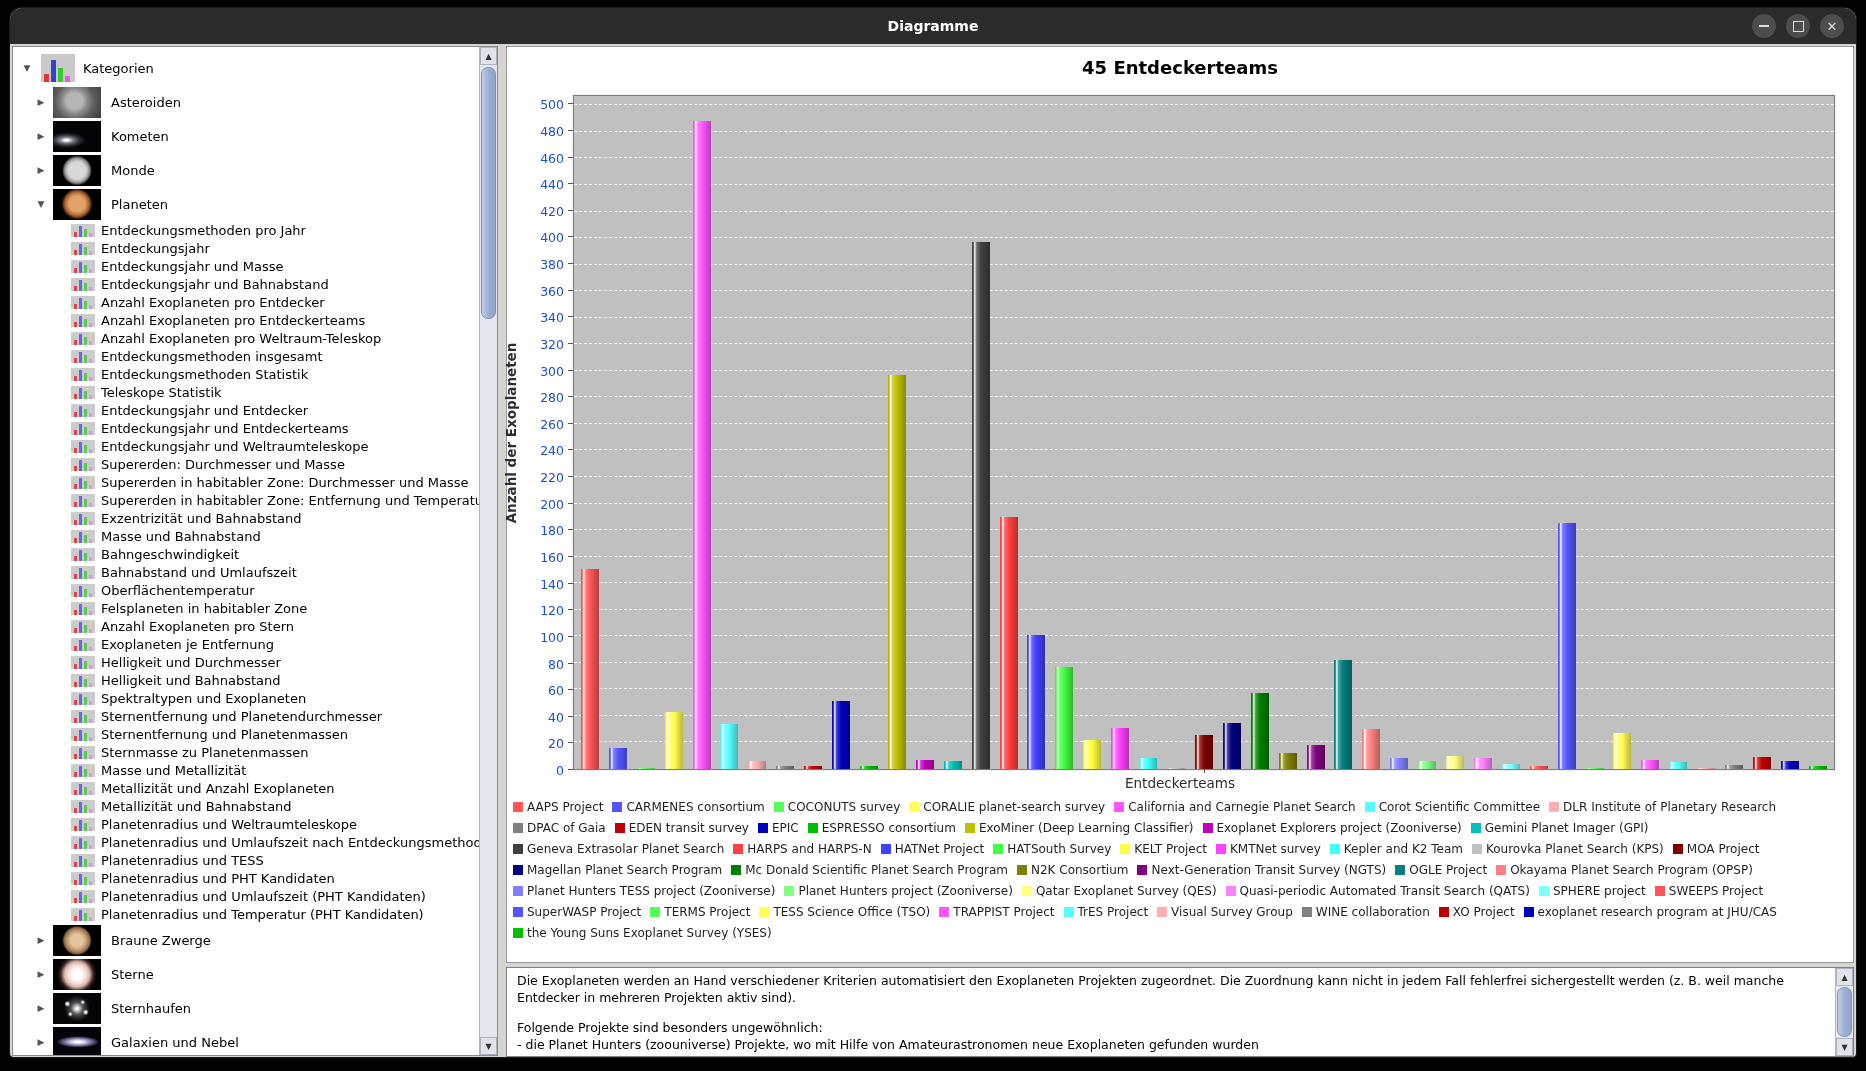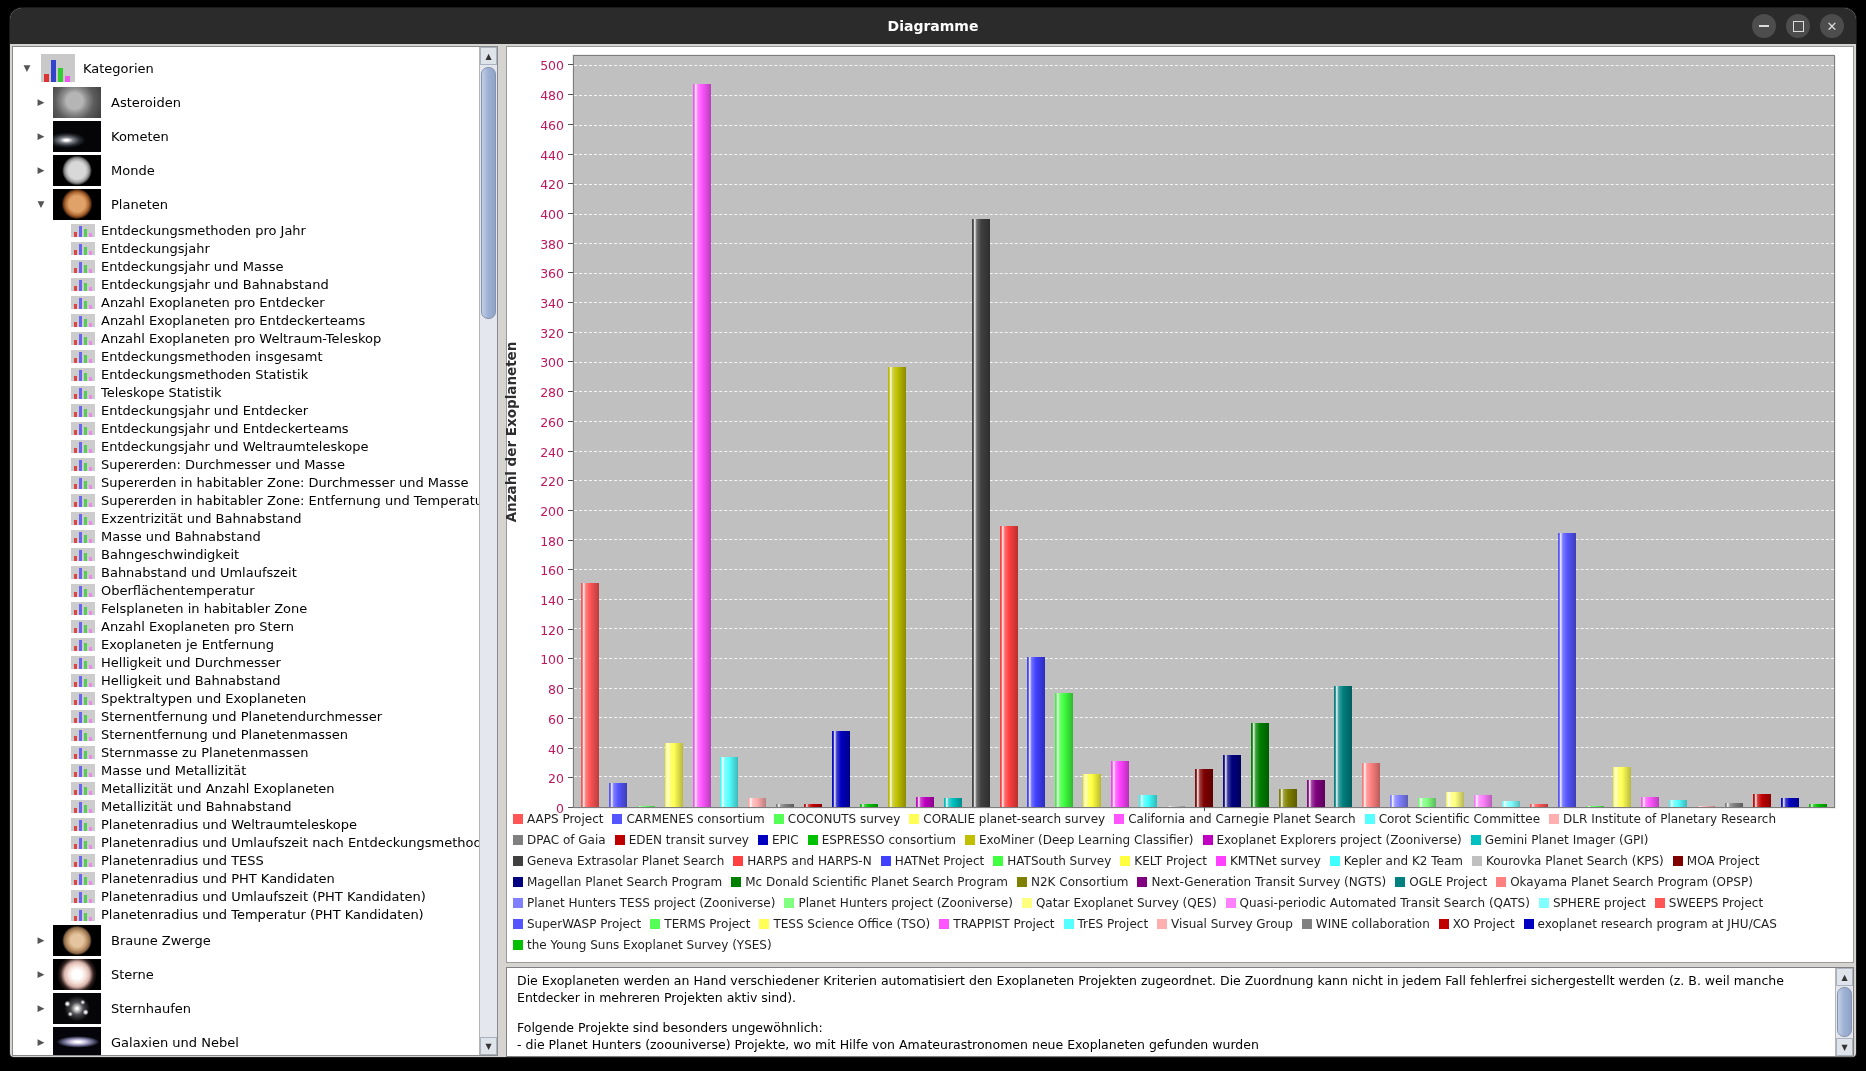--- a/index.html
+++ b/index.html
@@ -56,28 +56,28 @@
   
   .right-col{flex:1;display:flex;flex-direction:column;margin:2px 2px 0 8px;}
   .chart-panel{background:#fff;border:1px solid #9a9a9a;height:918px;display:flex;flex-direction:column;position:relative;}
   .chart-title{text-align:center;font-size:18px;font-weight:bold;color:#000;padding-top:10px;height:30px;}
   .plot-region{flex:1;position:relative;margin:8px 18px 0 66px;}
   #plot{position:absolute;inset:0;background:#c0c0c0;border:1px solid #7d7d7d;box-shadow:-1px -1px 0 #efefef,1px 1px 0 #efefef;}
   .gridline{position:absolute;left:0;right:0;border-top:1px dashed #f4f4f4;height:0;}
   #bars{position:absolute;inset:0 2px 0 2px;display:flex;align-items:flex-end;}
   .bar-slot{flex:1;display:flex;justify-content:center;align-items:flex-end;height:100%;}
   .bar{width:18px;background-image:linear-gradient(90deg,rgba(0,0,0,.10) 0,rgba(255,255,255,.15) 8%,rgba(255,255,255,.95) 15%,rgba(255,255,255,.25) 26%,rgba(255,255,255,0) 50%,rgba(0,0,0,.28) 100%);}
-  .ytick{position:absolute;right:calc(100% + 9px);transform:translateY(50%);font-size:12.5px;color:#be185d;white-space:nowrap;}
+  .ytick{position:absolute;right:calc(100% + 9px);transform:translateY(50%);font-size:12.5px;color:#1d4ed8;white-space:nowrap;}
   .ymark{position:absolute;right:100%;width:5px;height:1px;background:#555;}
   .y-axis-title{position:absolute;left:-62px;top:50%;transform:translate(-50%,-50%) rotate(-90deg);transform-origin:center;
     font-size:13.5px;font-weight:bold;color:#2e2e2e;white-space:nowrap;}
   .xtick{position:absolute;left:50%;top:100%;width:1px;height:4px;background:#555;}
   .x-axis-area{height:26px;display:flex;align-items:center;justify-content:center;}
   .x-axis-label{font-size:13.5px;color:#2e2e2e;}
-  #legend{display:flex;flex-wrap:wrap;align-content:flex-start;padding:2px 6px 8px 6px;row-gap:3px;}
+  #legend{display:flex;flex-wrap:wrap;align-content:flex-start;padding:2px 6px 20px 6px;row-gap:3px;}
   .lg-item{display:flex;align-items:center;margin-right:9px;height:18px;}
   .lg-sq{width:10px;height:10px;margin-right:4px;flex:none;}
   .lg-tx{font-size:12px;color:#1f1f1f;white-space:nowrap;}
   
   .info-panel{margin-top:4px;background:#fff;border:1px solid #808080;height:88px;display:flex;}
   .info-text{flex:1;overflow:hidden;padding:5px 10px;font-size:12.5px;color:#000;line-height:1.32;}
   .info-text p{margin:0;}
   .info-gap{height:14px;}
 </style>
 </head>
@@ -314,20 +314,21 @@
         <div class="sb-track">
           <div class="sb-thumb" style="top:2px;height:250px;"></div>
         </div>
         <div class="sb-btn">▼</div>
       </div>
     </div>
 
     <div class="right-col">
 
       <div class="chart-panel">
+        <div class="chart-title">45 Entdeckerteams</div>
         <div class="plot-region">
           <div class="y-axis-title">Anzahl der Exoplaneten</div>
           <div id="plot">
             <div id="gridlines">
                 <div class="gridline" style="bottom: 3.94477%;"></div>
                 <div class="gridline" style="bottom: 7.88955%;"></div>
                 <div class="gridline" style="bottom: 11.8343%;"></div>
                 <div class="gridline" style="bottom: 15.7791%;"></div>
                 <div class="gridline" style="bottom: 19.7239%;"></div>
                 <div class="gridline" style="bottom: 23.6686%;"></div>
@@ -538,20 +539,23 @@
               <div class="ytick" style="bottom: 86.785%;">440</div>
               <div class="ymark" style="bottom: 86.785%;"></div>
               <div class="ytick" style="bottom: 90.7298%;">460</div>
               <div class="ymark" style="bottom: 90.7298%;"></div>
               <div class="ytick" style="bottom: 94.6746%;">480</div>
               <div class="ymark" style="bottom: 94.6746%;"></div>
               <div class="ytick" style="bottom: 98.6193%;">500</div>
               <div class="ymark" style="bottom: 98.6193%;"></div>
             </div>
         </div>
+        <div class="x-axis-area">
+          <span class="x-axis-label">Entdeckerteams</span>
+        </div>
         <div id="legend">
             <div class="lg-item">
               <span class="lg-sq" style="background: rgb(255, 85, 85);"></span>
               <span class="lg-tx">AAPS Project</span>
             </div>
             <div class="lg-item">
               <span class="lg-sq" style="background: rgb(85, 85, 255);"></span>
               <span class="lg-tx">CARMENES consortium</span>
             </div>
             <div class="lg-item">

